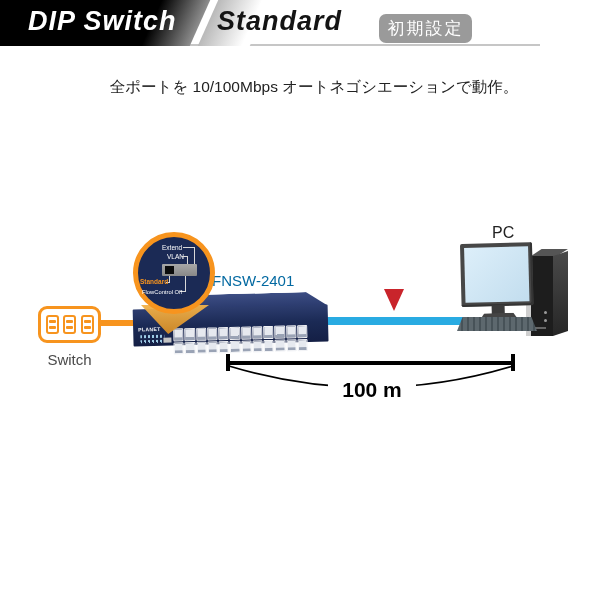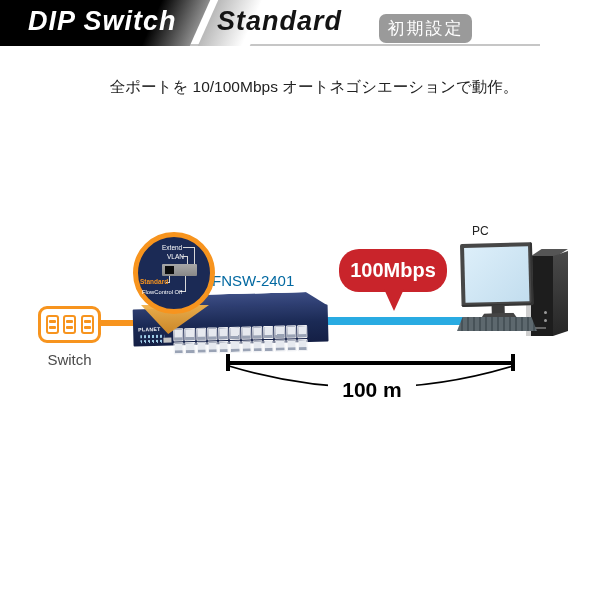--- a/index.html
+++ b/index.html
@@ -93,21 +93,21 @@
             display:flex; align-items:center; justify-content:center;
             font-size:20px; font-weight:bold; }
   .bubble-tail { position:absolute; left:384px; top:289px; width:20px; height:22px; z-index:4;
                  background:var(--red,#C9242B); clip-path:polygon(0 0,100% 0,50% 100%); }
 
   
   .net-cable { position:absolute; left:312px; top:317px; width:163px; height:8px;
                background:var(--cable_blue,#29ABE2); z-index:1; }
 
   
-  .pc-label { position:absolute; left:472px; top:224px; font-size:12px; color:#222; z-index:3; }
+  .pc-label { position:absolute; left:492px; top:224px; font-size:16px; color:#222; z-index:3; }
   .tower { position:absolute; left:526px; top:249px; width:44px; height:88px; z-index:2; }
   .tower-top { position:absolute; left:2px; top:0; width:40px; height:9px; background:#555;
                clip-path:polygon(0 100%,64% 100%,100% 0,34% 0); }
   .tower-front { position:absolute; left:0; top:7px; width:27px; height:80px; background:#1d1d1d; }
   .tower-strip { position:absolute; left:0; top:7px; width:5px; height:80px; background:#cfcfcf; }
   .tower-side { position:absolute; left:27px; top:2px; width:15px; height:85px;
                 background:linear-gradient(#4a4a4a,#262626);
                 clip-path:polygon(0 6%,100% 0,100% 94%,0 100%); }
   .tower-led { position:absolute; width:3px; height:3px; border-radius:50%; background:#9a9a9a; }
   .tl1 { left:18px; top:62px; } .tl2 { left:18px; top:70px; }
@@ -215,21 +215,20 @@
       <span class="dip-knob"></span>
     </span>
     <span class="cline cl-std-v"></span>
     <span class="cline cl-std-h"></span>
     <span class="cline cl-fc-v"></span>
     <span class="cline cl-fc-h"></span>
     <span class="lbl mag-standard">Standard</span>
     <span class="lbl mag-flow">FlowControl Off</span>
   </div>
 
-  <div class="bubble">100Mbps</div>
   <div class="bubble-tail"></div>
 
   <div class="pc-label">PC</div>
   <div class="tower">
     <div class="tower-top"></div>
     <div class="tower-side"></div>
     <div class="tower-front"></div>
     <div class="tower-strip"></div>
     <div class="tower-led tl1"></div>
     <div class="tower-led tl2"></div>

